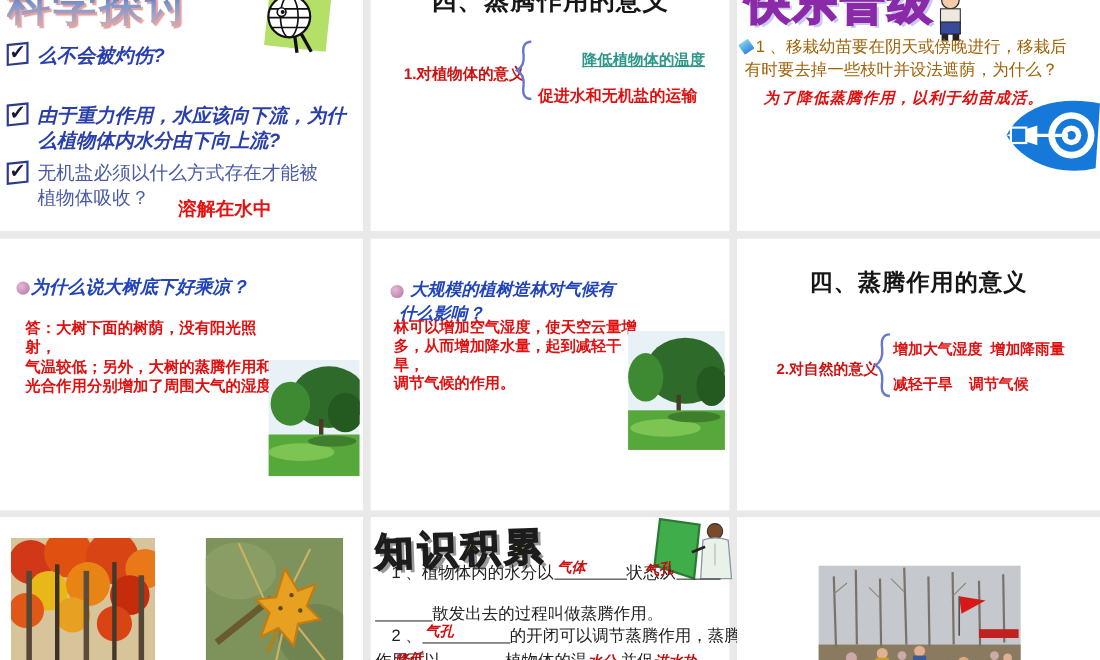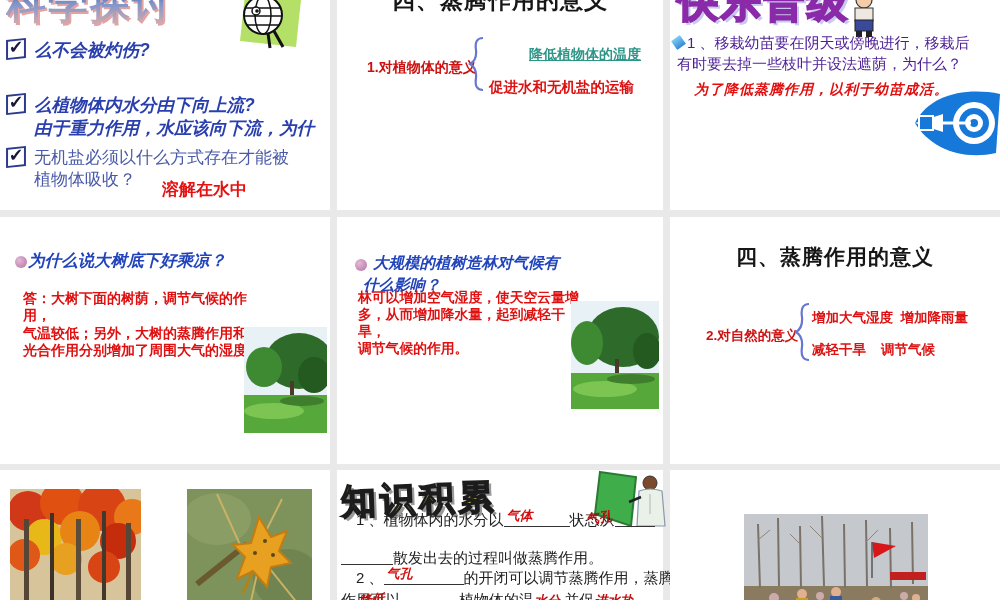--- a/index.html
+++ b/index.html
@@ -21,21 +21,21 @@
   
   .blacktitle{width:100%;text-align:center;font-weight:bold;color:#161616;letter-spacing:1px;}
   .redlabel{color:#cc1111;font-weight:bold;}
   .tealitem{color:#2e9688;font-weight:bold;text-decoration:underline;}
   .reditem{color:#dd1111;font-weight:bold;white-space:pre;}
   
   .s3-title{font-size:40px;font-weight:bold;letter-spacing:3px;white-space:nowrap;color:#d44fd4;
     -webkit-text-stroke:2px #8a2aa8;text-shadow:3px 3px 0 #c9c9ef;}
   .diamond{width:15px;height:15px;background:linear-gradient(135deg,#9ff0ff 0%,#1266cc 100%);
     clip-path:polygon(50% 0,100% 50%,50% 100%,0 50%);transform:rotate(10deg);}
-  .blacktext{color:#4c1d95;font-size:15px;line-height:1.3;}
+  .blacktext{color:#a16207;font-size:15px;line-height:1.3;}
   .redhand{color:#e01010;font-weight:bold;font-style:italic;letter-spacing:1px;text-align:right;}
   
   .pinkdot{width:12px;height:12px;border-radius:50%;background:radial-gradient(circle at 35% 35%,#e3b9d8,#b5729f);}
   .blueq{color:#2244bb;font-weight:bold;font-style:italic;white-space:nowrap;}
   .redpara{color:#e01010;font-weight:bold;line-height:1.24;}
   
   .s8-title{font-size:35px;font-weight:bold;letter-spacing:4px;white-space:nowrap;color:#f5ec3f;
     -webkit-text-stroke:1.5px #1c1c1c;text-shadow:3px 3px 0 #9a9a9a;transform:rotate(-2deg);display:inline-block;}
   .fill{font-size:15px;color:#222;white-space:nowrap;}
   .blank{display:inline-block;border-bottom:1.5px solid #333;height:15px;vertical-align:-2px;position:relative;}
@@ -68,22 +68,22 @@
     </div>
     <div class="abs qrow" style="left:6px;top:76px;width:318px;">
       <span class="cb">✔</span>
       <div class="bluehand">
           <div>么不会被灼伤?</div>
       </div>
     </div>
     <div class="abs qrow" style="left:6px;top:131px;width:322px;">
       <span class="cb">✔</span>
       <div class="bluehand">
-        <div>么植物体内水分由下向上流?</div>
-          <div>由于重力作用，水应该向下流，为什</div>
+        <div>由于重力作用，水应该向下流，为什</div>
+          <div>么植物体内水分由下向上流?</div>
       </div>
     </div>
     <div class="abs qrow" style="left:6px;top:184px;width:322px;">
       <span class="cb">✔</span>
       <div class="bluereg">
         <div>无机盐必须以什么方式存在才能被</div>
           <div>植物体吸收？</div>
       </div>
     </div>
     <div class="abs redans" style="left:162px;top:215px;font-size:17px;">溶解在水中</div>
@@ -128,21 +128,21 @@
         <line x1="16" y1="38" x2="58" y2="38" stroke="#ffffff" stroke-width="3"></line>
         <rect x="6" y="31" width="14" height="14" fill="#1678d8" stroke="#ffffff" stroke-width="2"></rect>
       </svg>
     </div>
   </div>
 
   <div class="slide" style="left:0;top:217px;width:330px;height:247px;">
     <div class="abs pinkdot" style="left:15px;top:39px;"></div>
     <div class="abs blueq" style="left:28px;top:33px;font-size:16.5px;">为什么说大树底下好乘凉？</div>
     <div class="abs redpara" style="left:23px;top:73px;width:230px;font-size:14px;">
-      <div>答：大树下面的树荫，调节气候的作用，</div>
+      <div>答：大树下面的树荫，没有阳光照射，</div>
       <div>气温较低；另外，大树的蒸腾作用和</div>
       <div>光合作用分别增加了周围大气的湿度</div>
     </div>
     <div class="abs" style="left:244px;top:110px;">
       <svg width="83" height="106" viewBox="0 0 83 106">
         <rect width="83" height="106" fill="#e8f2f6"></rect>
         <ellipse cx="55" cy="34" rx="34" ry="28" fill="#2e6b2a"></ellipse>
         <ellipse cx="20" cy="40" rx="18" ry="20" fill="#3d8a33"></ellipse>
         <ellipse cx="70" cy="48" rx="16" ry="18" fill="#245a20"></ellipse>
         <rect x="46" y="54" width="4" height="18" fill="#4a3b28"></rect>

